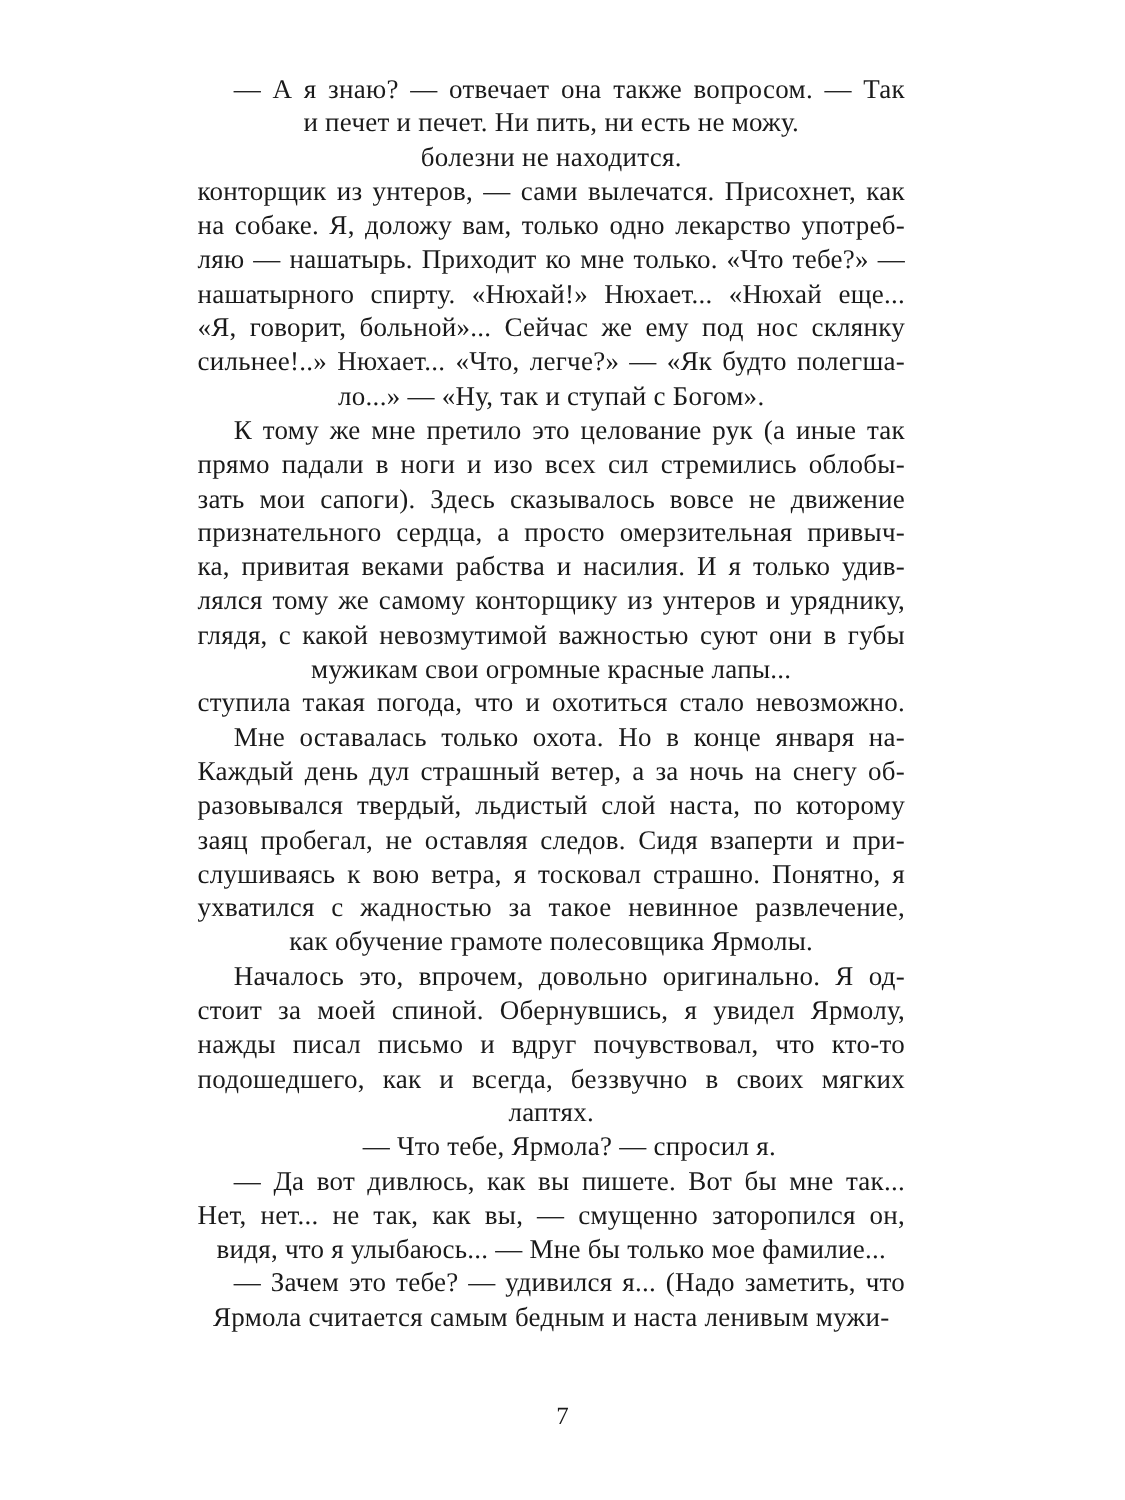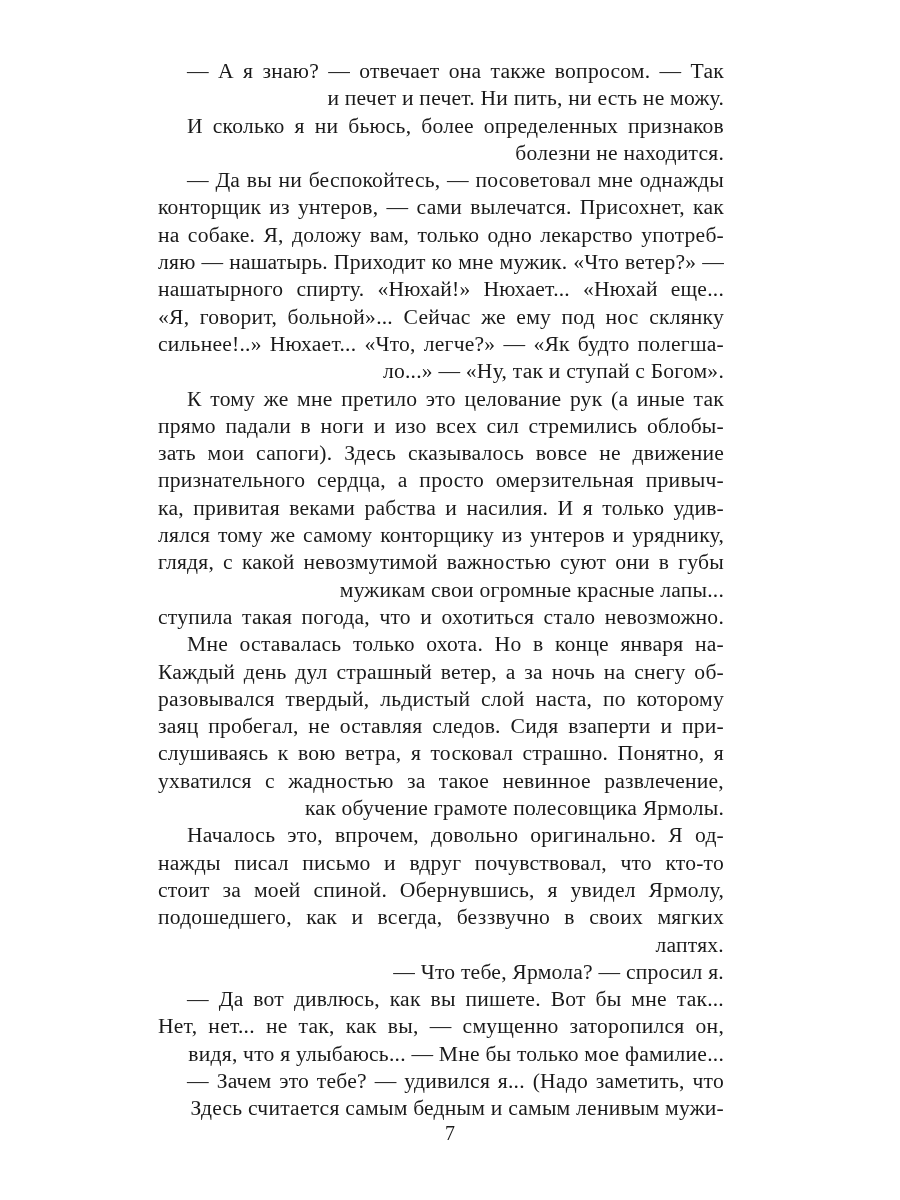--- a/index.html
+++ b/index.html
@@ -45,21 +45,21 @@
     letter-spacing: 0.01em;
   }
 
   .line.just {
     text-align: justify;
     text-align-last: justify;
     white-space: normal;
   }
 
   .line.last {
-    text-align: right;
+    text-align: center;
     white-space: pre;
   }
 
   .indent {
     display: inline-block;
     width: 29px;
   }
 
   #folio {
     position: absolute;
@@ -76,28 +76,26 @@
 <body>
 
 <div id="page">
 
   <div id="text-block">
       <div class="para">
         <span class="line just"><span class="indent"></span>— А я знаю? — отвечает она также вопросом. — Так</span>
         <span class="line last">и печет и печет. Ни пить, ни есть не можу.</span>
       </div>
       <div class="para">
-        <span class="line just"><span class="indent"></span>И сколько я ни бьюсь, более определенных признаков</span>
         <span class="line last">болезни не находится.</span>
       </div>
       <div class="para">
-        <span class="line just"><span class="indent"></span>— Да вы ни беспокойтесь, — посоветовал мне однажды</span>
         <span class="line just">конторщик из унтеров, — сами вылечатся. Присохнет, как</span>
         <span class="line just">на собаке. Я, доложу вам, только одно лекарство употреб-</span>
-        <span class="line just">ляю — нашатырь. Приходит ко мне мужик. «Что ветер?» —</span>
+        <span class="line just">ляю — нашатырь. Приходит ко мне только. «Что тебе?» —</span>
         <span class="line just">нашатырного спирту. «Нюхай!» Нюхает... «Нюхай еще...</span>
         <span class="line just">«Я, говорит, больной»... Сейчас же ему под нос склянку</span>
         <span class="line just">сильнее!..» Нюхает... «Что, легче?» — «Як будто полегша-</span>
         <span class="line last">ло...» — «Ну, так и ступай с Богом».</span>
       </div>
       <div class="para">
         <span class="line just"><span class="indent"></span>К тому же мне претило это целование рук (а иные так</span>
         <span class="line just">прямо падали в ноги и изо всех сил стремились облобы-</span>
         <span class="line just">зать мои сапоги). Здесь сказывалось вовсе не движение</span>
         <span class="line just">признательного сердца, а просто омерзительная привыч-</span>
@@ -111,34 +109,34 @@
         <span class="line just"><span class="indent"></span>Мне оставалась только охота. Но в конце января на-</span>
         <span class="line just">Каждый день дул страшный ветер, а за ночь на снегу об-</span>
         <span class="line just">разовывался твердый, льдистый слой наста, по которому</span>
         <span class="line just">заяц пробегал, не оставляя следов. Сидя взаперти и при-</span>
         <span class="line just">слушиваясь к вою ветра, я тосковал страшно. Понятно, я</span>
         <span class="line just">ухватился с жадностью за такое невинное развлечение,</span>
         <span class="line last">как обучение грамоте полесовщика Ярмолы.</span>
       </div>
       <div class="para">
         <span class="line just"><span class="indent"></span>Началось это, впрочем, довольно оригинально. Я од-</span>
+        <span class="line just">стоит за моей спиной. Обернувшись, я увидел Ярмолу,</span>
         <span class="line just">нажды писал письмо и вдруг почувствовал, что кто-то</span>
-        <span class="line just">стоит за моей спиной. Обернувшись, я увидел Ярмолу,</span>
         <span class="line just">подошедшего, как и всегда, беззвучно в своих мягких</span>
         <span class="line last">лаптях.</span>
       </div>
       <div class="para">
         <span class="line last"><span class="indent"></span>— Что тебе, Ярмола? — спросил я.</span>
       </div>
       <div class="para">
         <span class="line just"><span class="indent"></span>— Да вот дивлюсь, как вы пишете. Вот бы мне так...</span>
         <span class="line just">Нет, нет... не так, как вы, — смущенно заторопился он,</span>
         <span class="line last">видя, что я улыбаюсь... — Мне бы только мое фамилие...</span>
       </div>
       <div class="para">
         <span class="line just"><span class="indent"></span>— Зачем это тебе? — удивился я... (Надо заметить, что</span>
-        <span class="line last">Здесь считается самым бедным и самым ленивым мужи-</span>
+        <span class="line last">Ярмола считается самым бедным и наста ленивым мужи-</span>
       </div>
     </div>
 
   <div id="folio">7</div>
 
 </div>
 
 </body></html>

